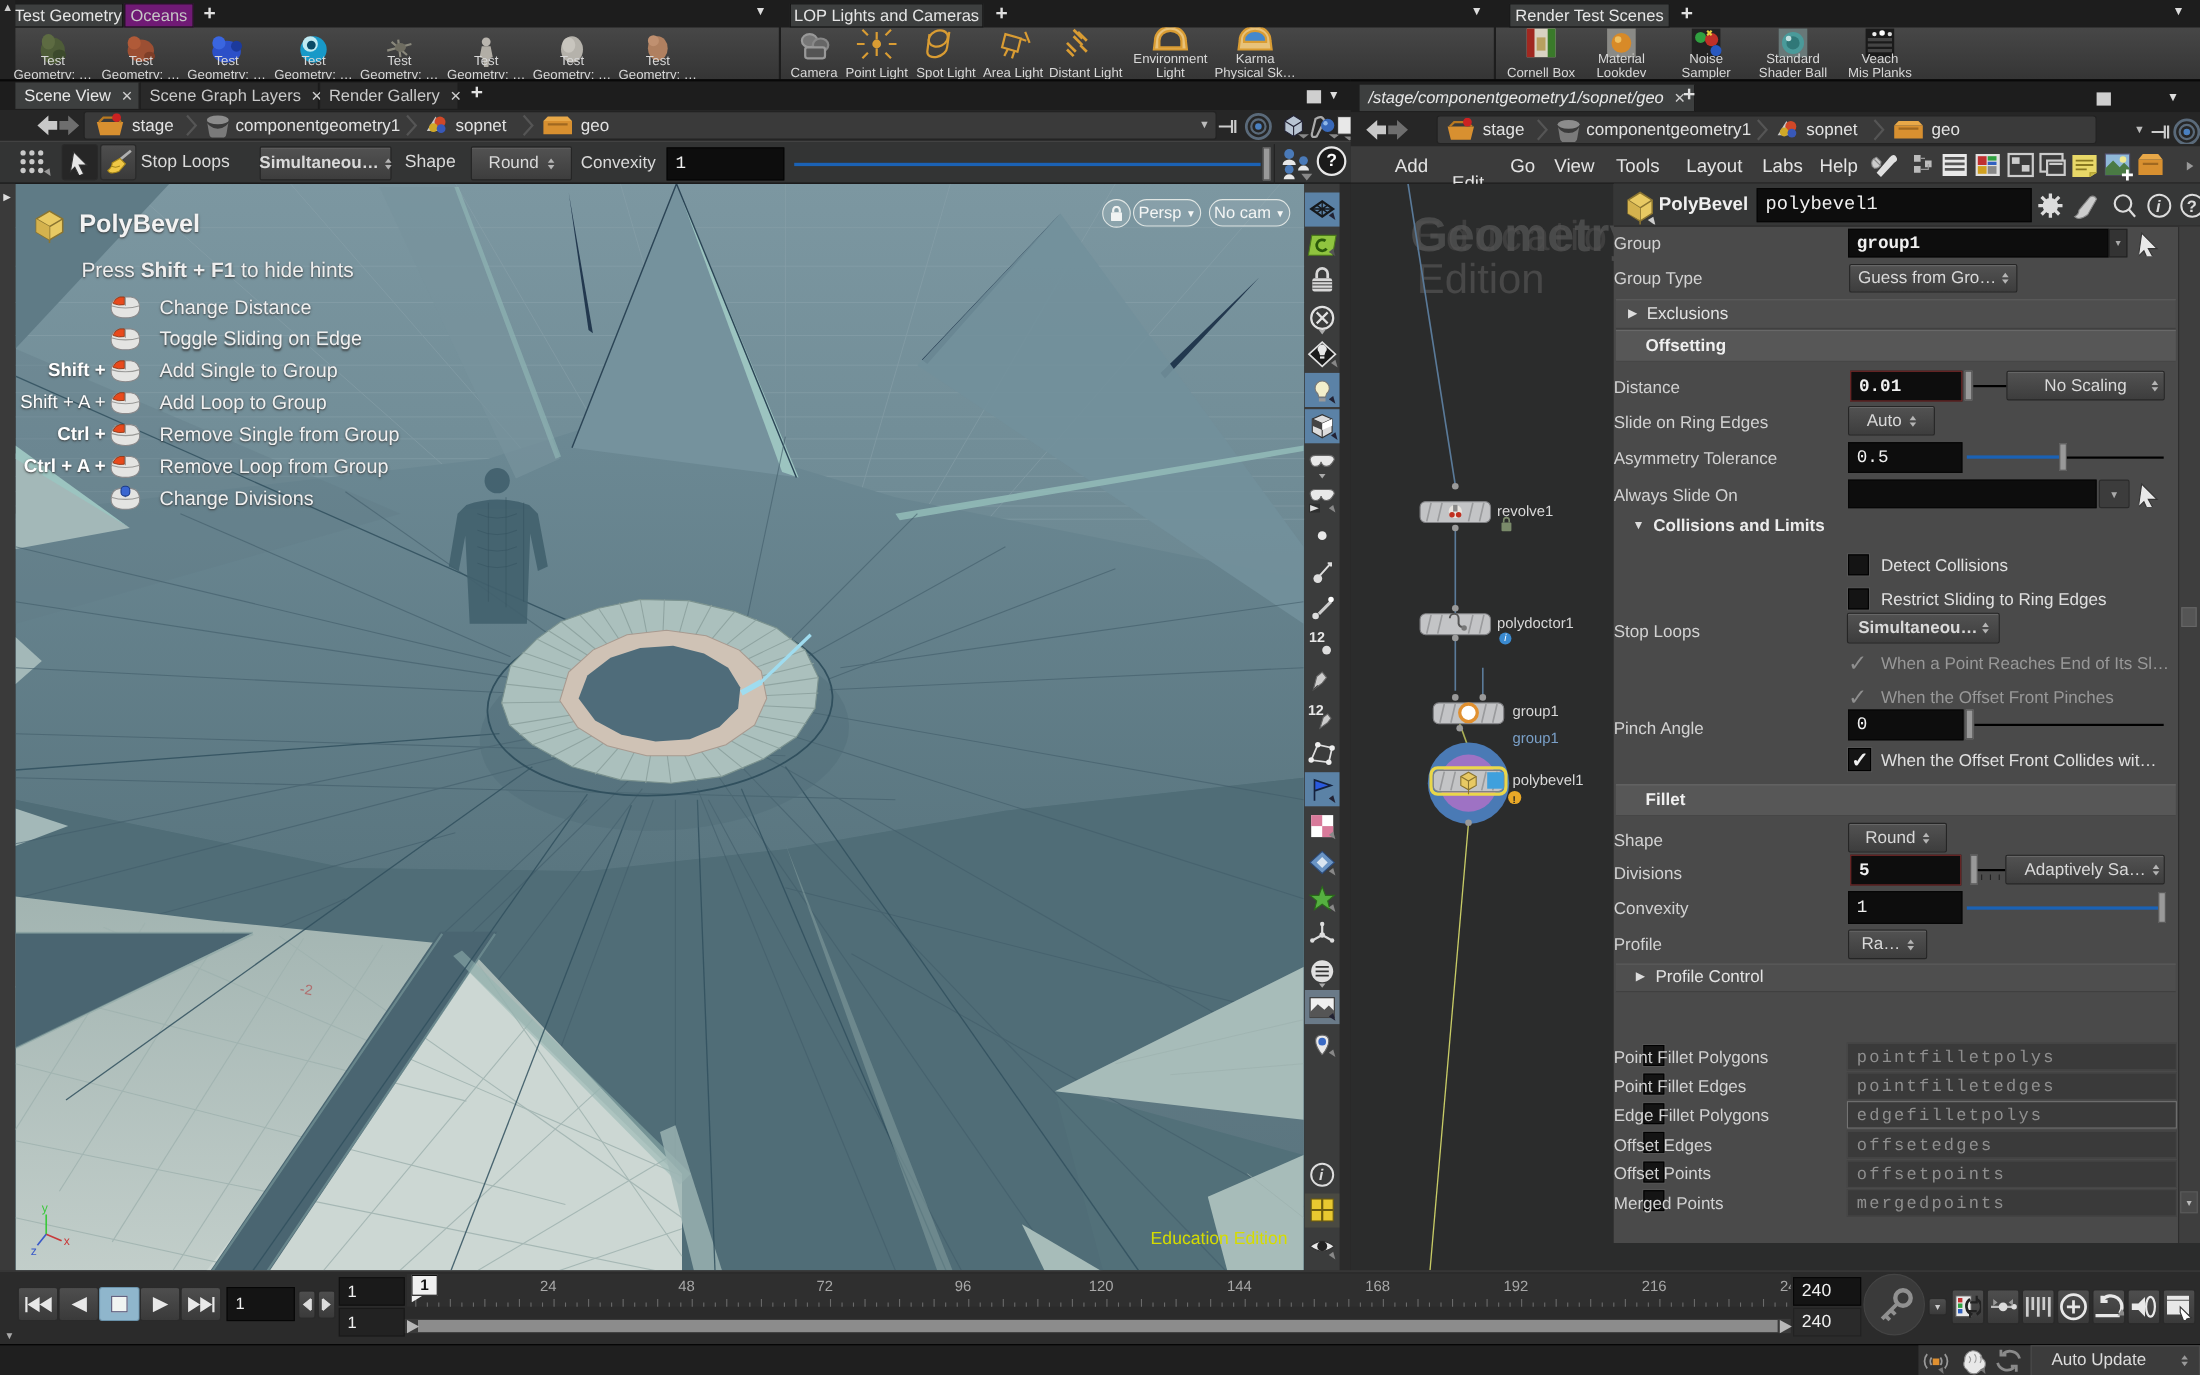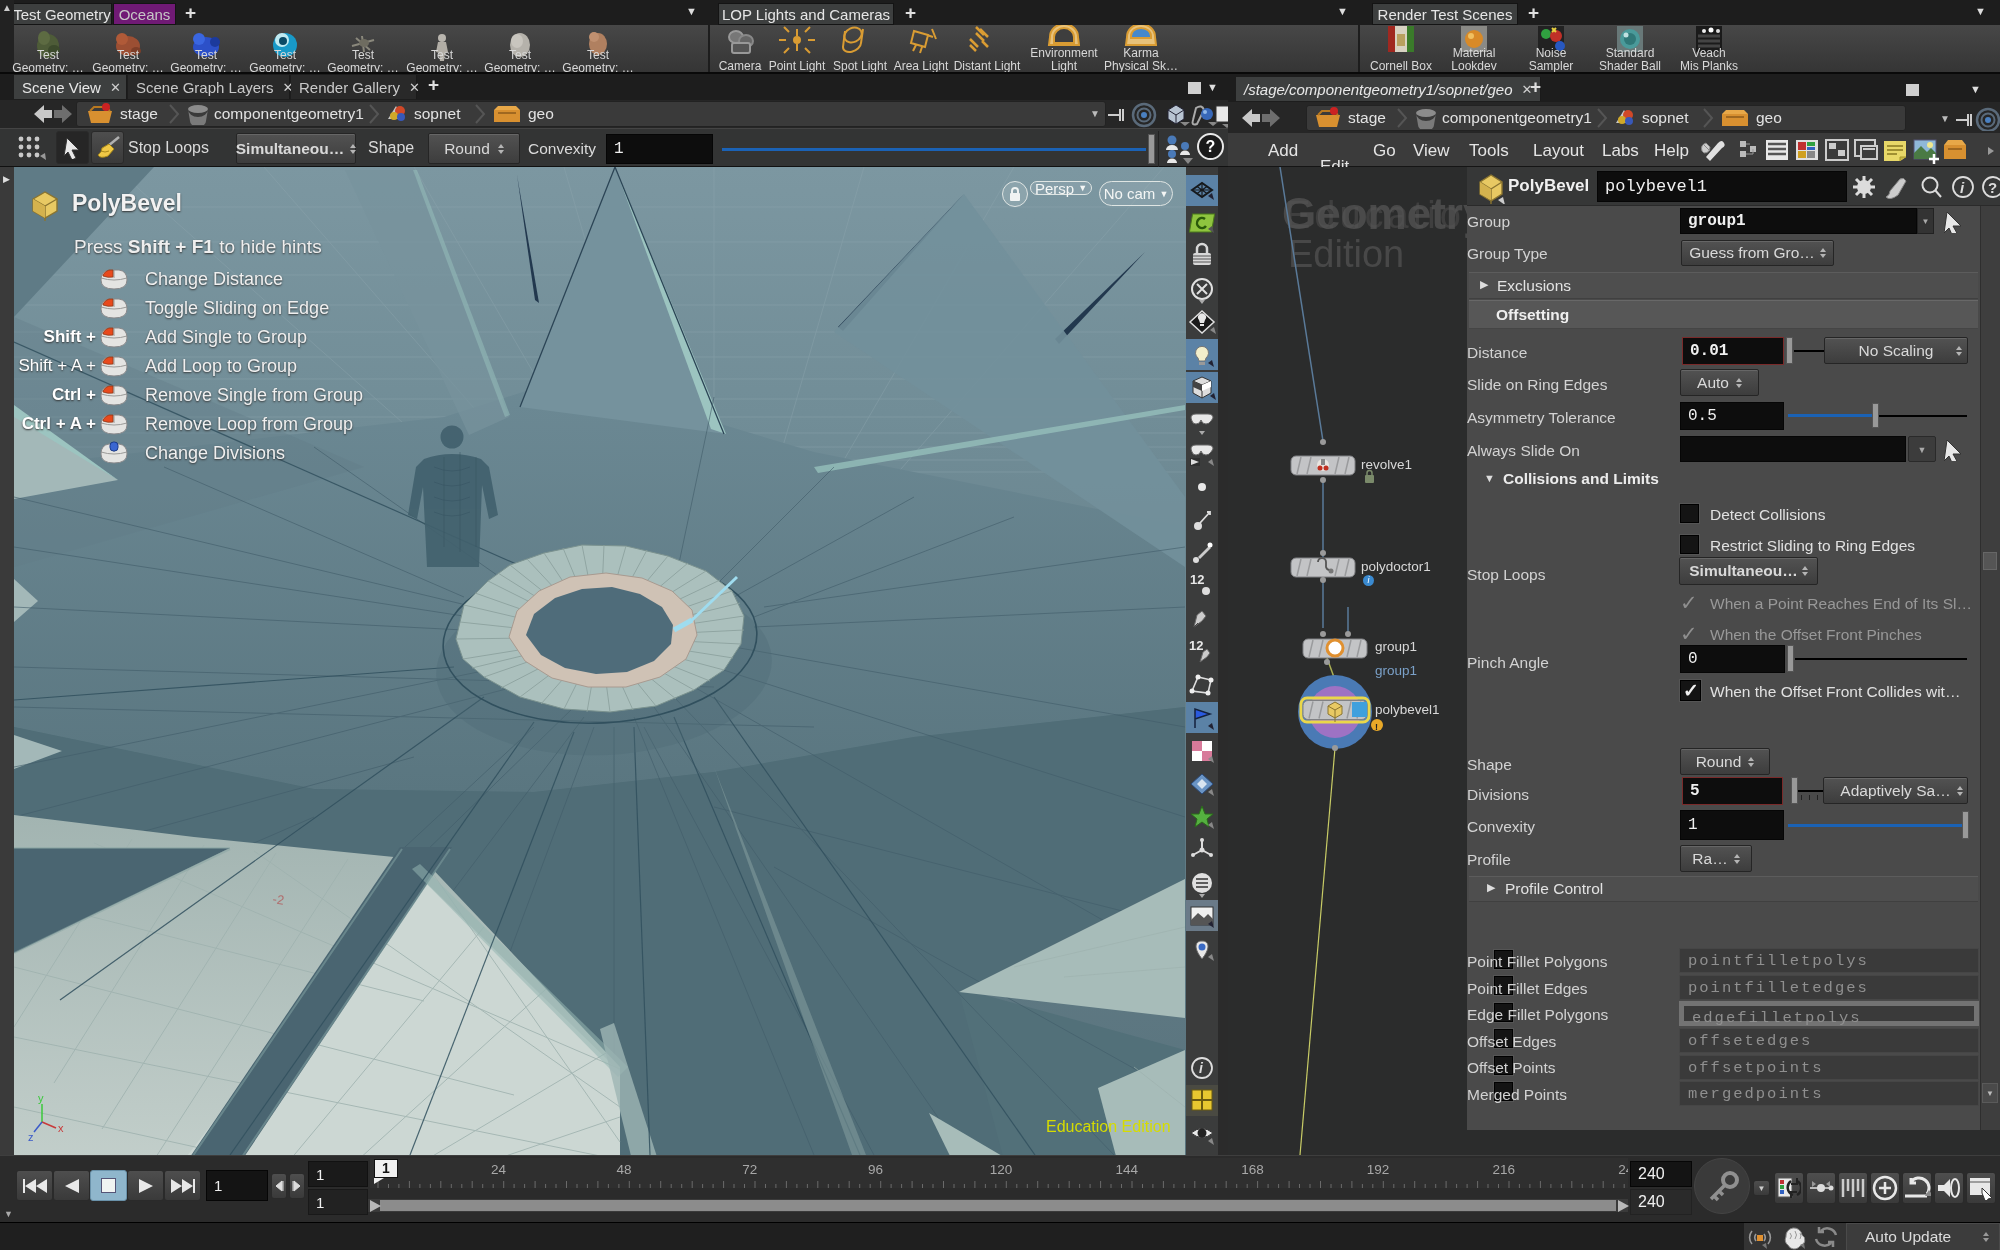--- a/index.html
+++ b/index.html
@@ -505,21 +505,21 @@
 <div class="tx" style="right:1090px;top:218px;font-size:17px;font-weight:bold;color:#fff;text-shadow:0 1px 2px #333">Ctrl +</div>
 <div class="tx" style="right:1090px;top:247px;font-size:17px;font-weight:bold;color:#fff;text-shadow:0 1px 2px #333">Ctrl + A +</div>
 </div>
 
 <div class="a" style="left:988px;top:14px;width:26px;height:26px;border-radius:50%;border:1.6px solid #dfe5e3;background:#ffffff22;display:flex;align-items:center;justify-content:center">
       <svg width="12" height="14">
         <rect x="1" y="6" width="10" height="8" rx="1" fill="#f0f3f2"></rect>
         <path d="M3 6 v-2 a3 3 0 0 1 6 0 v2" stroke="#f0f3f2" stroke-width="2" fill="none"></path>
       </svg>
     </div>
-<div class="a" style="left:1016px;top:14px;width:62px;height:14px;border-radius:13px;border:1.6px solid #dfe5e3;background:#ffffff18;color:#f4f6f5;font-size:15px;display:flex;align-items:center;justify-content:center">Persp<span style="font-size:9px;margin-left:4px">▼</span></div>
+<div class="a" style="left:1016px;top:14px;width:62px;height:25px;border-radius:13px;border:1.6px solid #dfe5e3;background:#ffffff18;color:#f4f6f5;font-size:15px;display:flex;align-items:center;justify-content:center">Persp<span style="font-size:9px;margin-left:4px">▼</span></div>
 <div class="a" style="left:1085px;top:14px;width:74px;height:25px;border-radius:13px;border:1.6px solid #dfe5e3;background:#ffffff18;color:#f4f6f5;font-size:15px;display:flex;align-items:center;justify-content:center">No cam<span style="font-size:9px;margin-left:4px">▼</span></div>
 
 <div class="tx" style="left:1032px;top:951px;font-size:16px;color:#d6dc00">Education Edition</div>
 
 <svg width="60" height="50" style="position:absolute;left:10px;top:925px">
       <g font-size="11">
         <path d="M18 30 L18 12" stroke="#3ac83a" stroke-width="1.5"></path>
         <text x="14" y="10" fill="#3ac83a">y</text>
         <path d="M18 30 L32 36" stroke="#c83a3a" stroke-width="1.5"></path>
         <text x="34" y="40" fill="#c83a3a">x</text>
@@ -926,20 +926,21 @@
 <div class="tx" style="left:243px;top:428px;font-size:15.5px;color:#989898">When a Point Reaches End of Its Sl…</div>
 <div class="tx" style="left:213px;top:455px;font-size:21px;color:#8f8f8f">✓</div>
 <div class="tx" style="left:243px;top:459px;font-size:15.5px;color:#989898">When the Offset Front Pinches</div>
 <div class="lb" style="left:0px;top:487px;width:199px">Pinch Angle</div>
 <div class="in mono" style="left:213px;top:478px;width:105px;height:28px">0</div>
 <div class="sb" style="left:320px;top:478px;height:27px"></div>
 <div class="hl" style="left:328px;top:491px;width:172px"></div>
 <div class="cb" style="left:213px;top:513px;width:21px;height:21px"></div>
 <div class="tx" style="left:216px;top:512px;font-size:19px;font-weight:bold;color:#f0f0f0">✓</div>
 <div class="tx" style="left:243px;top:516px;font-size:15.5px;color:#e0e0e0">When the Offset Front Collides wit…</div>
+<div class="band" style="top:546px;left:2px;width:509px">Fillet</div>
 
 <div class="lb" style="left:0px;top:589px;width:199px">Shape</div>
 <div class="dd" style="left:213px;top:581px;width:90px;height:27px">Round<span class="spin" style="margin-left:7px">
         <span class="tu"></span>
         <span class="td"></span>
       </span></div>
 <div class="lb" style="left:0px;top:619px;width:199px">Divisions</div>
 <div class="in mono" style="left:215px;top:610px;width:101px;height:28px;font-weight:bold;border:1.6px solid #7a2a2a">5</div>
 <div class="sb" style="left:324px;top:610px;height:27px"></div>
 <div class="hl" style="left:331px;top:623px;width:25px"></div>
@@ -964,21 +965,21 @@
 <div class="tx" style="left:38px;top:713px;font-size:15.5px;color:#e2e2e2">Profile Control</div>
 <div id="outrows">
 <div class="cb" style="left:27px;top:783px"></div>
 <div class="lb" style="left:0px;top:786px;width:199px">Point Fillet Polygons</div>
 <div class="a mono" style="left:212px;top:781px;width:300px;height:25px;background:#3a3a3a;border:1px solid #464646;color:#8f8f8f;font-size:15.5px;line-height:24px;padding-left:8px;letter-spacing:2px">pointfilletpolys</div>
 <div class="cb" style="left:27px;top:809px"></div>
 <div class="lb" style="left:0px;top:813px;width:199px">Point Fillet Edges</div>
 <div class="a mono" style="left:212px;top:808px;width:300px;height:25px;background:#3a3a3a;border:1px solid #464646;color:#8f8f8f;font-size:15.5px;line-height:24px;padding-left:8px;letter-spacing:2px">pointfilletedges</div>
 <div class="cb" style="left:27px;top:836px"></div>
 <div class="lb" style="left:0px;top:839px;width:199px">Edge Fillet Polygons</div>
-<div class="a mono" style="left:212px;top:834px;width:300px;height:25px;background:#3a3a3a;border:5px solid #737373;color:#8f8f8f;font-size:15.5px;line-height:24px;padding-left:8px;letter-spacing:2px">edgefilletpolys</div>
+<div class="a mono" style="left:212px;top:834px;width:300px;height:25px;background:#3a3a3a;border:1px solid #737373;color:#8f8f8f;font-size:15.5px;line-height:24px;padding-left:8px;letter-spacing:2px">edgefilletpolys</div>
 <div class="cb" style="left:27px;top:862px"></div>
 <div class="lb" style="left:0px;top:866px;width:199px">Offset Edges</div>
 <div class="a mono" style="left:212px;top:861px;width:300px;height:25px;background:#3a3a3a;border:1px solid #464646;color:#8f8f8f;font-size:15.5px;line-height:24px;padding-left:8px;letter-spacing:2px">offsetedges</div>
 <div class="cb" style="left:27px;top:889px"></div>
 <div class="lb" style="left:0px;top:892px;width:199px">Offset Points</div>
 <div class="a mono" style="left:212px;top:888px;width:300px;height:25px;background:#3a3a3a;border:1px solid #464646;color:#8f8f8f;font-size:15.5px;line-height:24px;padding-left:8px;letter-spacing:2px">offsetpoints</div>
 <div class="cb" style="left:27px;top:915px"></div>
 <div class="lb" style="left:0px;top:919px;width:199px">Merged Points</div>
 <div class="a mono" style="left:212px;top:914px;width:300px;height:25px;background:#3a3a3a;border:1px solid #464646;color:#8f8f8f;font-size:15.5px;line-height:24px;padding-left:8px;letter-spacing:2px">mergedpoints</div>
 </div>

